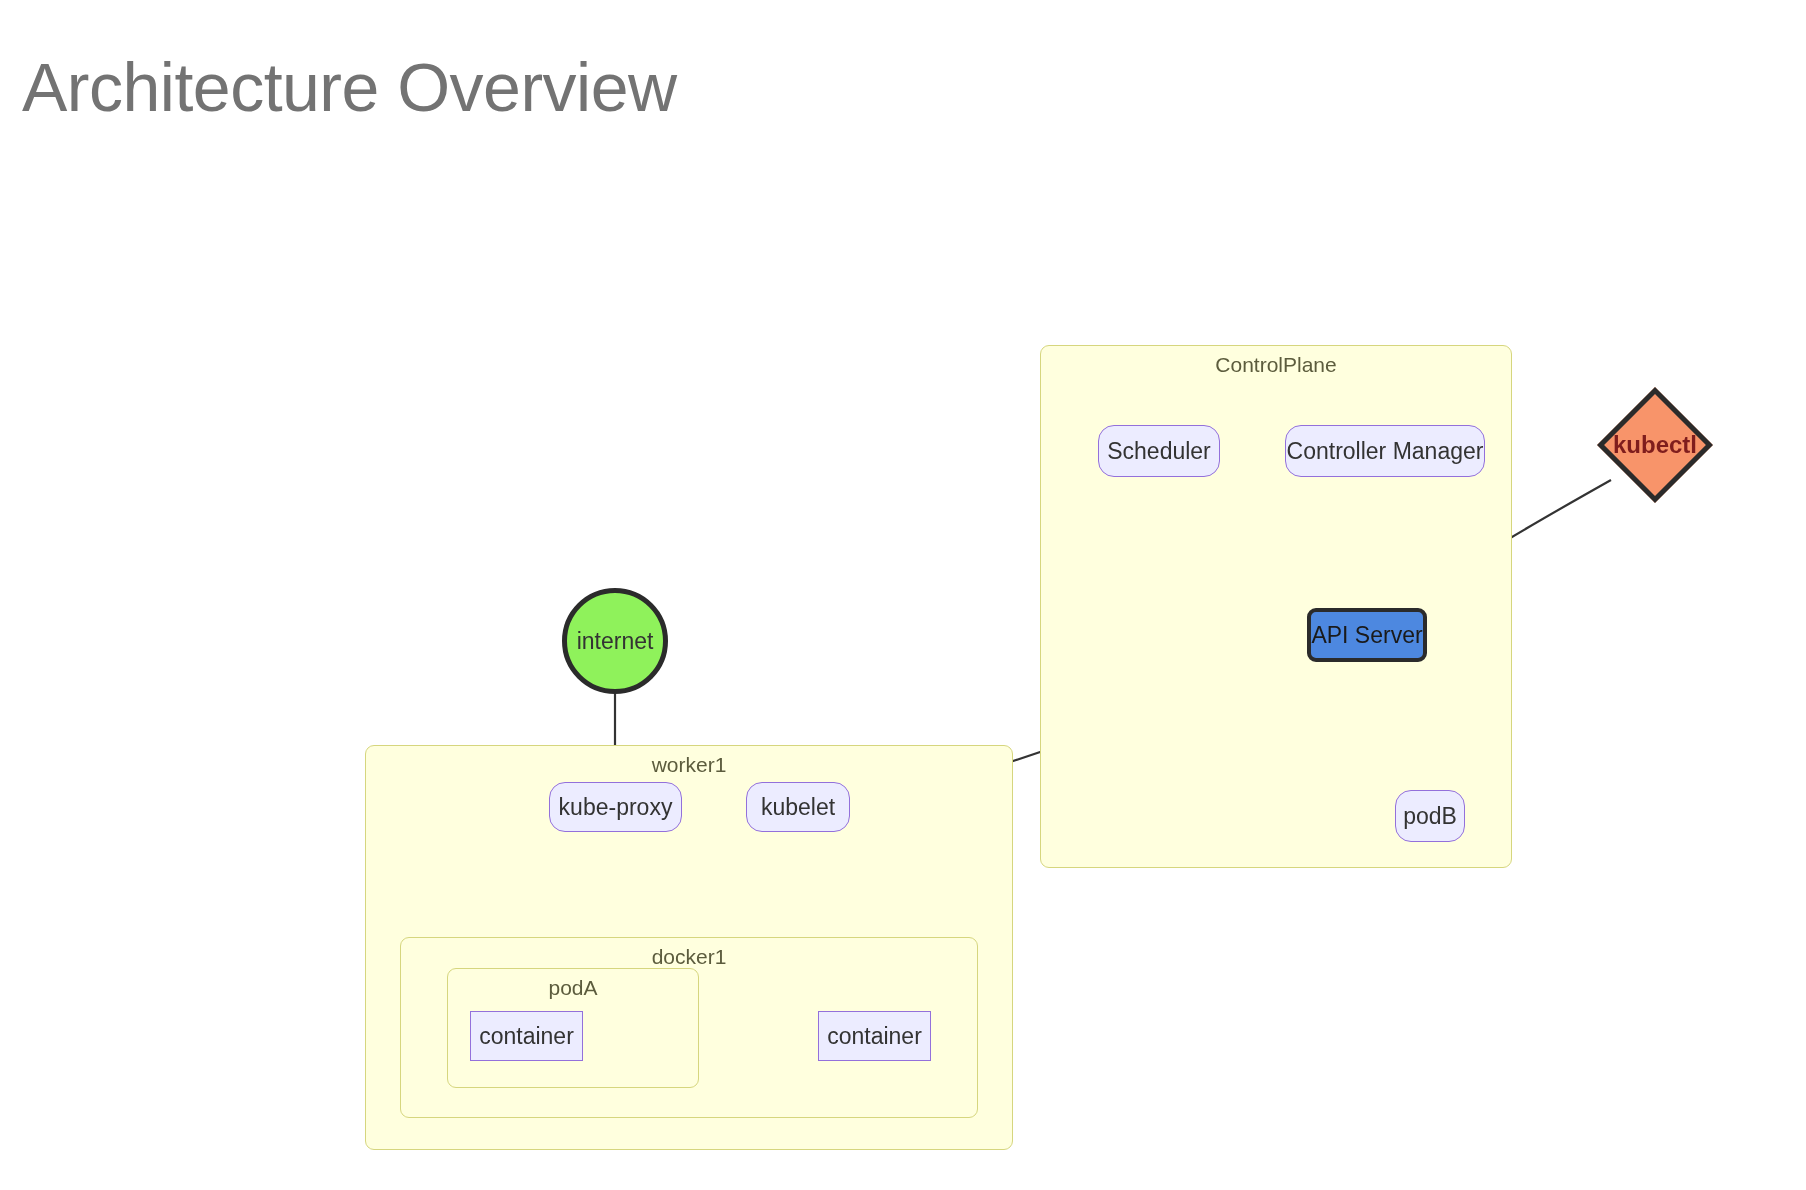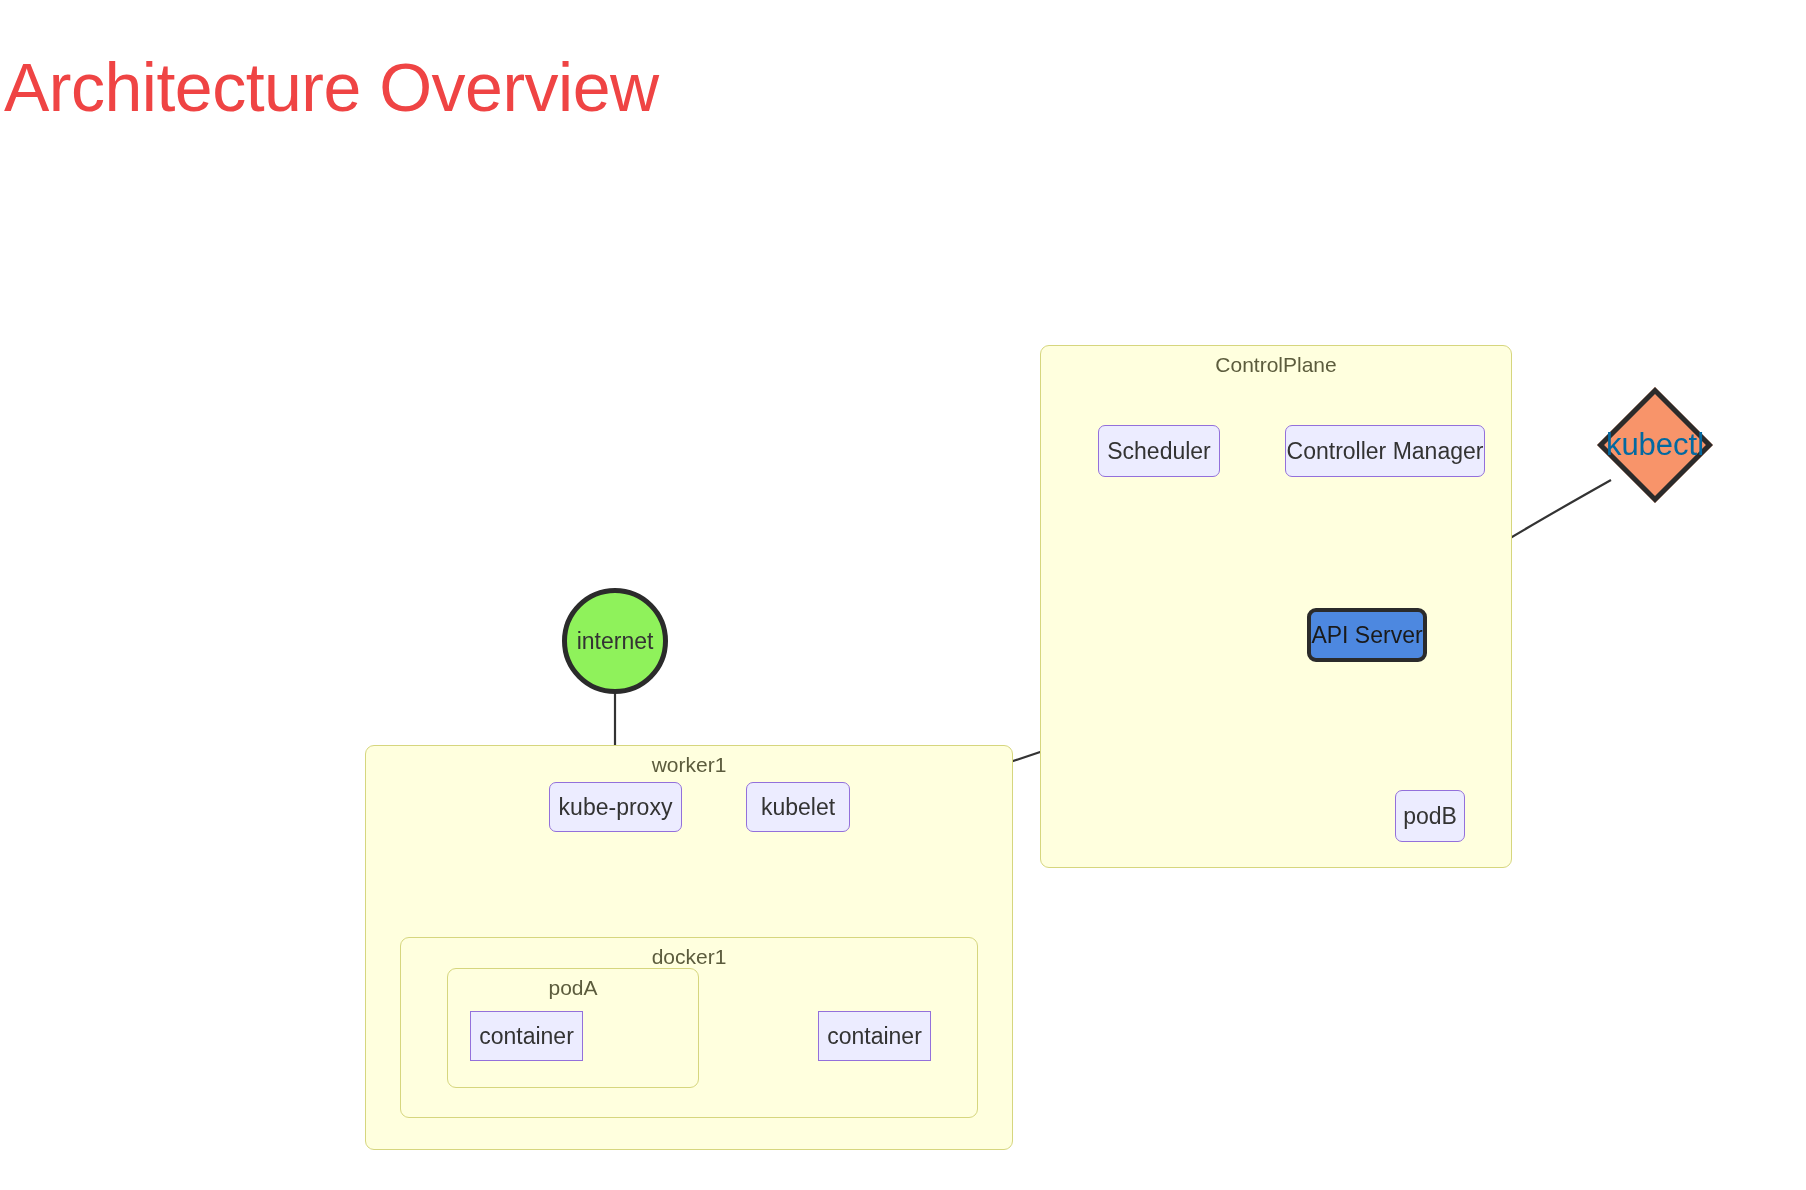--- a/index.html
+++ b/index.html
@@ -11,26 +11,26 @@
     width: 1806px;
     height: 1190px;
     position: relative;
     overflow: hidden;
     font-family: "Liberation Sans", "DejaVu Sans", sans-serif;
   }
 
   
   #page-title {
     position: absolute;
-    left: 4px;
+    left: 22px;
     top: 2px;
     font-size: 68px;
     line-height: 1.15;
     font-weight: 400;
-    color: #ef4444;
+    color: #737373;
     letter-spacing: -0.5px;
     white-space: nowrap;
   }
 
   
   #diagram {
     position: absolute;
     left: 0;
     top: 0;
     width: 1466px;
@@ -72,21 +72,21 @@
     display: flex;
     align-items: center;
     justify-content: center;
     font-size: 23px;
     color: #333333;
     white-space: nowrap;
   }
   .node-default {
     background: #ececff;
     border: 1.7px solid #9370db;
-    border-radius: 7px;
+    border-radius: 16px;
   }
   .node-square {
     background: #ececff;
     border: 1.7px solid #9370db;
     border-radius: 0;
   }
   .node-api {
     background: #4d88e0;
     border: 4.5px solid #2b2b2b;
     border-radius: 9px;
@@ -110,22 +110,23 @@
     margin-left: -41px;
     margin-top: -41px;
     background: #f8946a;
     border: 5px solid #2b2b2b;
     transform: rotate(45deg);
     box-sizing: border-box;
   }
   .node-kubectl .diamond-text {
     position: relative;
     z-index: 2;
-    font-size: 31px;
-    color: #0369a1;
+    font-size: 24px;
+    color: #7f1d1d;
+    font-weight: bold;
   }
 </style>
 </head>
 <body>
 
 <h1 id="page-title">Architecture Overview</h1>
 
 <div id="diagram">
 
   <svg id="edge-layer" viewBox="0 0 1806 1190" xmlns="http://www.w3.org/2000/svg">

